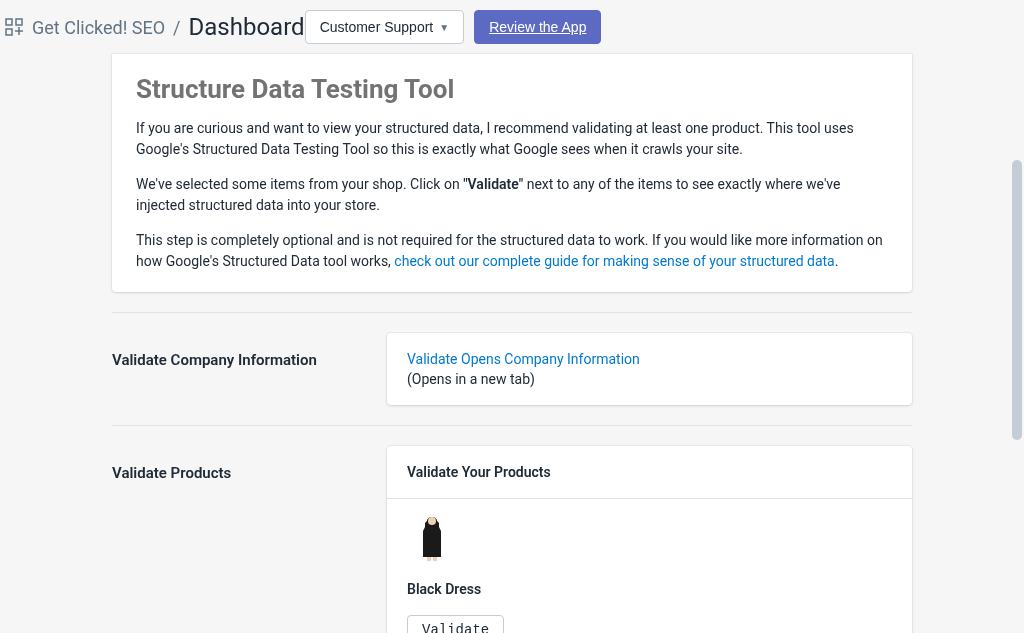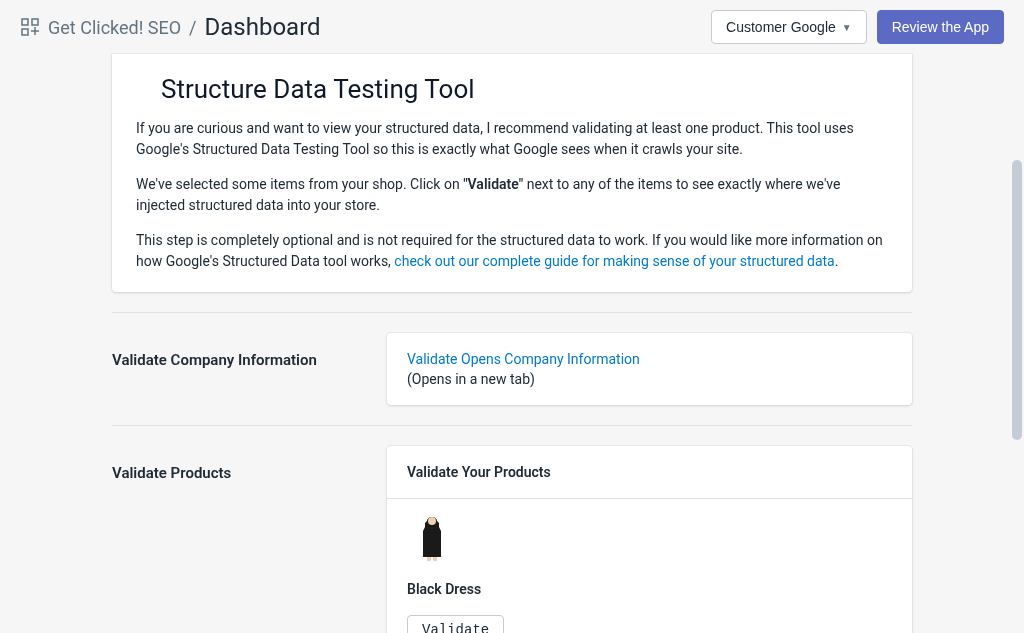--- a/index.html
+++ b/index.html
@@ -14,22 +14,21 @@
       color: #212b36;
       font-size: 14px;
       width: 1024px;
       height: 633px;
       overflow: hidden;
     }
 
     .top-bar {
       display: flex;
       align-items: center;
-      justify-content: space-between;
-      padding: 10px 20px;
+      padding: 10px 4px;
       background-color: #f6f6f7;
     }
 
     .breadcrumb {
       display: flex;
       align-items: center;
       gap: 8px;
     }
 
     .breadcrumb-icon {
@@ -85,20 +84,21 @@
     }
 
     .btn-primary {
       background: #5c6ac4;
       border: 1px solid #5c6ac4;
       border-radius: 4px;
       padding: 8px 14px;
       color: #ffffff;
       font-size: 14px;
       cursor: pointer;
+      text-decoration: underline;
     }
 
     .container {
       width: 800px;
       margin: 0 auto;
     }
 
     .card {
       background: #ffffff;
       border-radius: 4px;
@@ -107,24 +107,23 @@
 
     .intro-card {
       padding: 20px 24px;
       margin-bottom: 20px;
       border-top-left-radius: 0;
       border-top-right-radius: 0;
     }
 
     .intro-title {
       font-size: 26px;
-      font-weight: 400;
+      font-weight: 700;
       margin-bottom: 14px;
-      color: #0f172a;
-      margin-left: 25px;
+      color: #737373;
     }
 
     .intro-p {
       font-size: 14px;
       line-height: 1.5;
       color: #212b36;
       margin-bottom: 14px;
     }
 
     .intro-p:last-child {
@@ -256,21 +255,21 @@
         <line x1="15" y1="10" x2="15" y2="18"></line>
         <line x1="11" y1="14" x2="19" y2="14"></line>
       </svg>
     </span>
     <span class="breadcrumb-app">Get Clicked! SEO</span>
     <span class="breadcrumb-sep">/</span>
     <span class="breadcrumb-current">Dashboard</span>
   </div>
   <div class="top-actions">
     <button class="btn-secondary">
-      <span>Customer Google</span>
+      <span>Customer Support</span>
       <span class="caret">▼</span>
     </button>
     <button class="btn-primary">Review the App</button>
   </div>
 </div>
 
 <div class="container">
 
   <div class="card intro-card">
     <h1 class="intro-title">Structure Data Testing Tool</h1>

